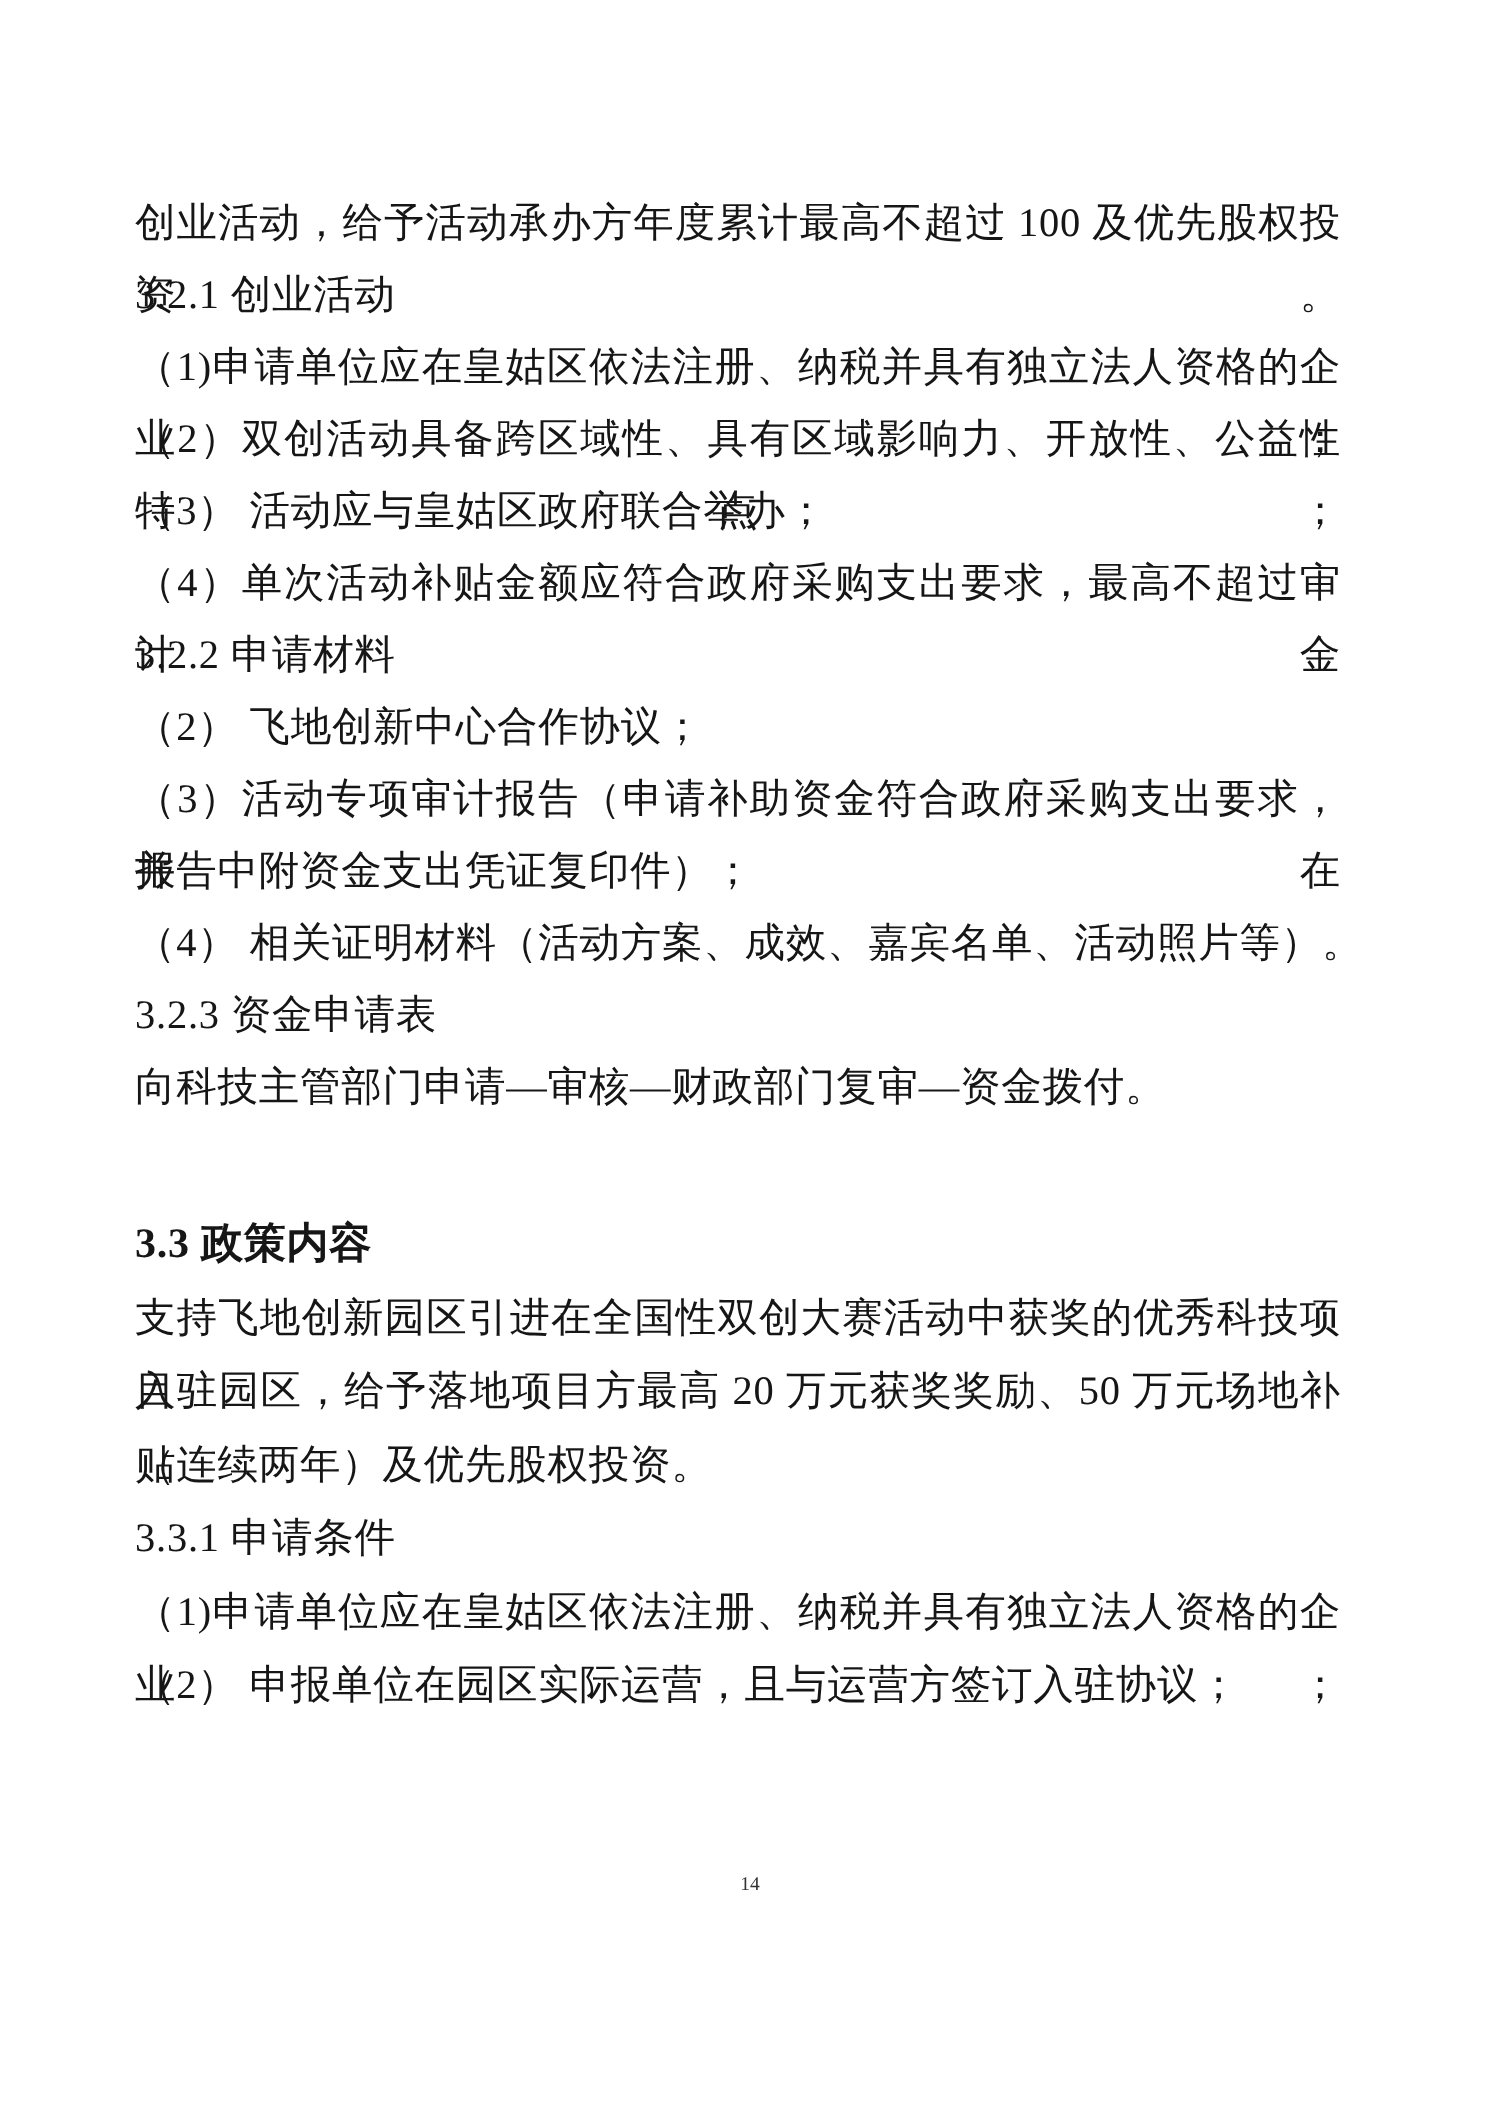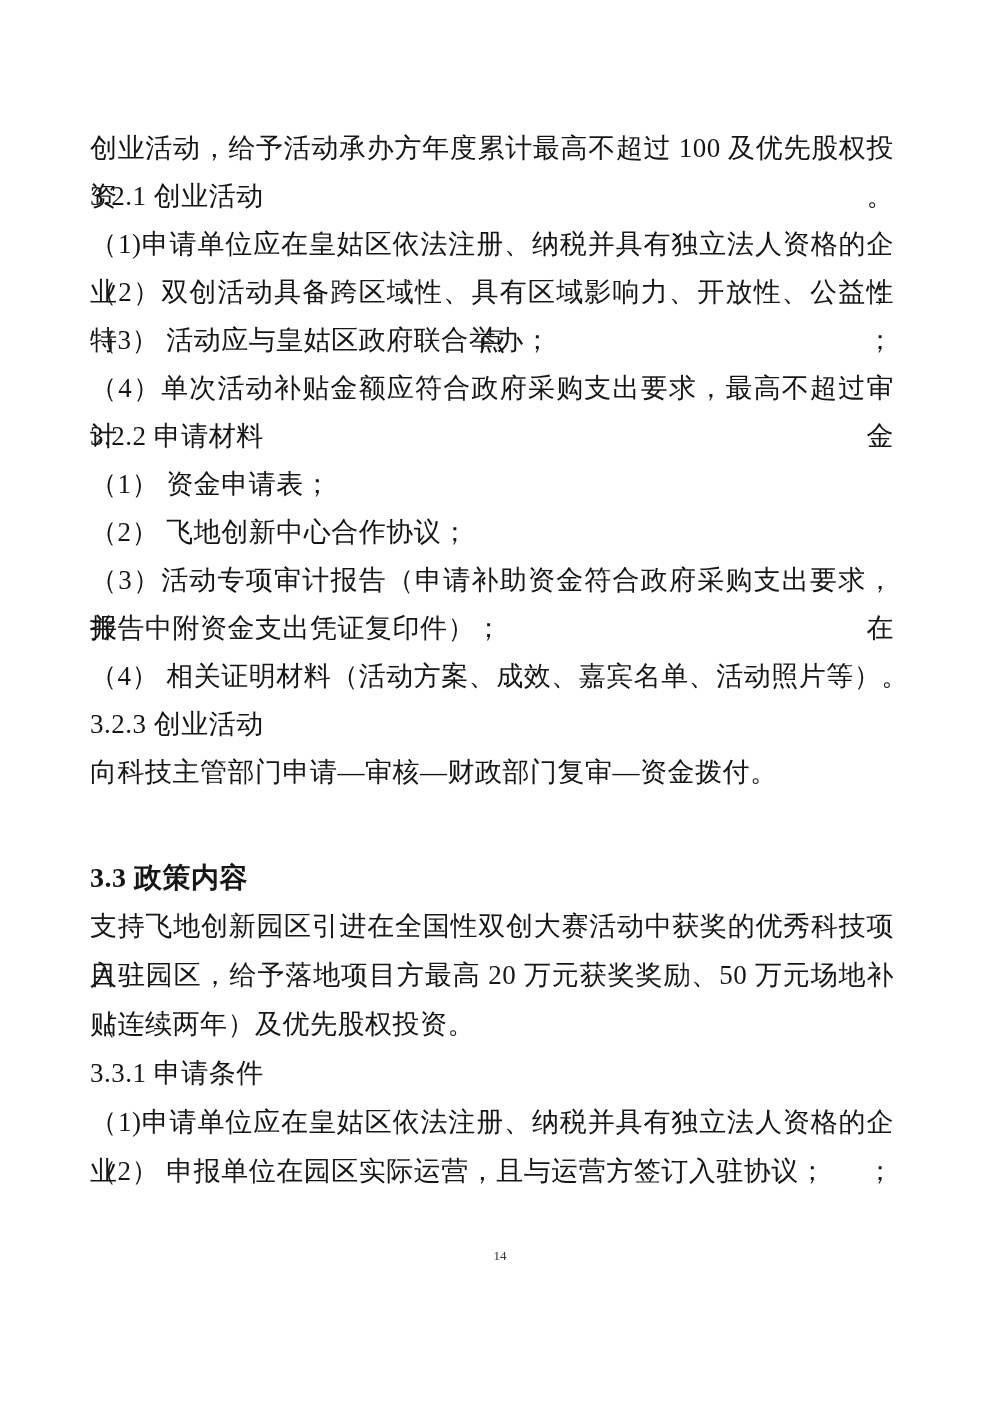--- a/index.html
+++ b/index.html
@@ -67,26 +67,25 @@
   <div class="content">
 
     <div class="block-a">
       <div class="line fill">创业活动，给予活动承办方年度累计最高不超过 100 及优先股权投资。</div>
       <div class="line">3.2.1 创业活动</div>
       <div class="line fill">（1)申请单位应在皇姑区依法注册、纳税并具有独立法人资格的企业；</div>
       <div class="line fill">（2）双创活动具备跨区域性、具有区域影响力、开放性、公益性特点；</div>
       <div class="line">（3） 活动应与皇姑区政府联合举办；</div>
       <div class="line fill">（4）单次活动补贴金额应符合政府采购支出要求，最高不超过审计金</div>
       <div class="line">3.2.2 申请材料</div>
-      <div class="line">（1） 资金申请表；</div>
       <div class="line">（2） 飞地创新中心合作协议；</div>
       <div class="line fill">（3）活动专项审计报告（申请补助资金符合政府采购支出要求，并在</div>
       <div class="line">报告中附资金支出凭证复印件）；</div>
       <div class="line">（4） 相关证明材料（活动方案、成效、嘉宾名单、活动照片等）。</div>
-      <div class="line">3.2.3 创业活动</div>
+      <div class="line">3.2.3 资金申请表</div>
       <div class="line">向科技主管部门申请—审核—财政部门复审—资金拨付。</div>
     </div>
 
     <div class="spacer"></div>
 
     <div class="block-b">
       <div class="line heading">3.3 政策内容</div>
       <div class="line fill">支持飞地创新园区引进在全国性双创大赛活动中获奖的优秀科技项目</div>
       <div class="line fill">入驻园区，给予落地项目方最高 20 万元获奖奖励、50 万元场地补贴</div>
       <div class="line">（连续两年）及优先股权投资。</div>

